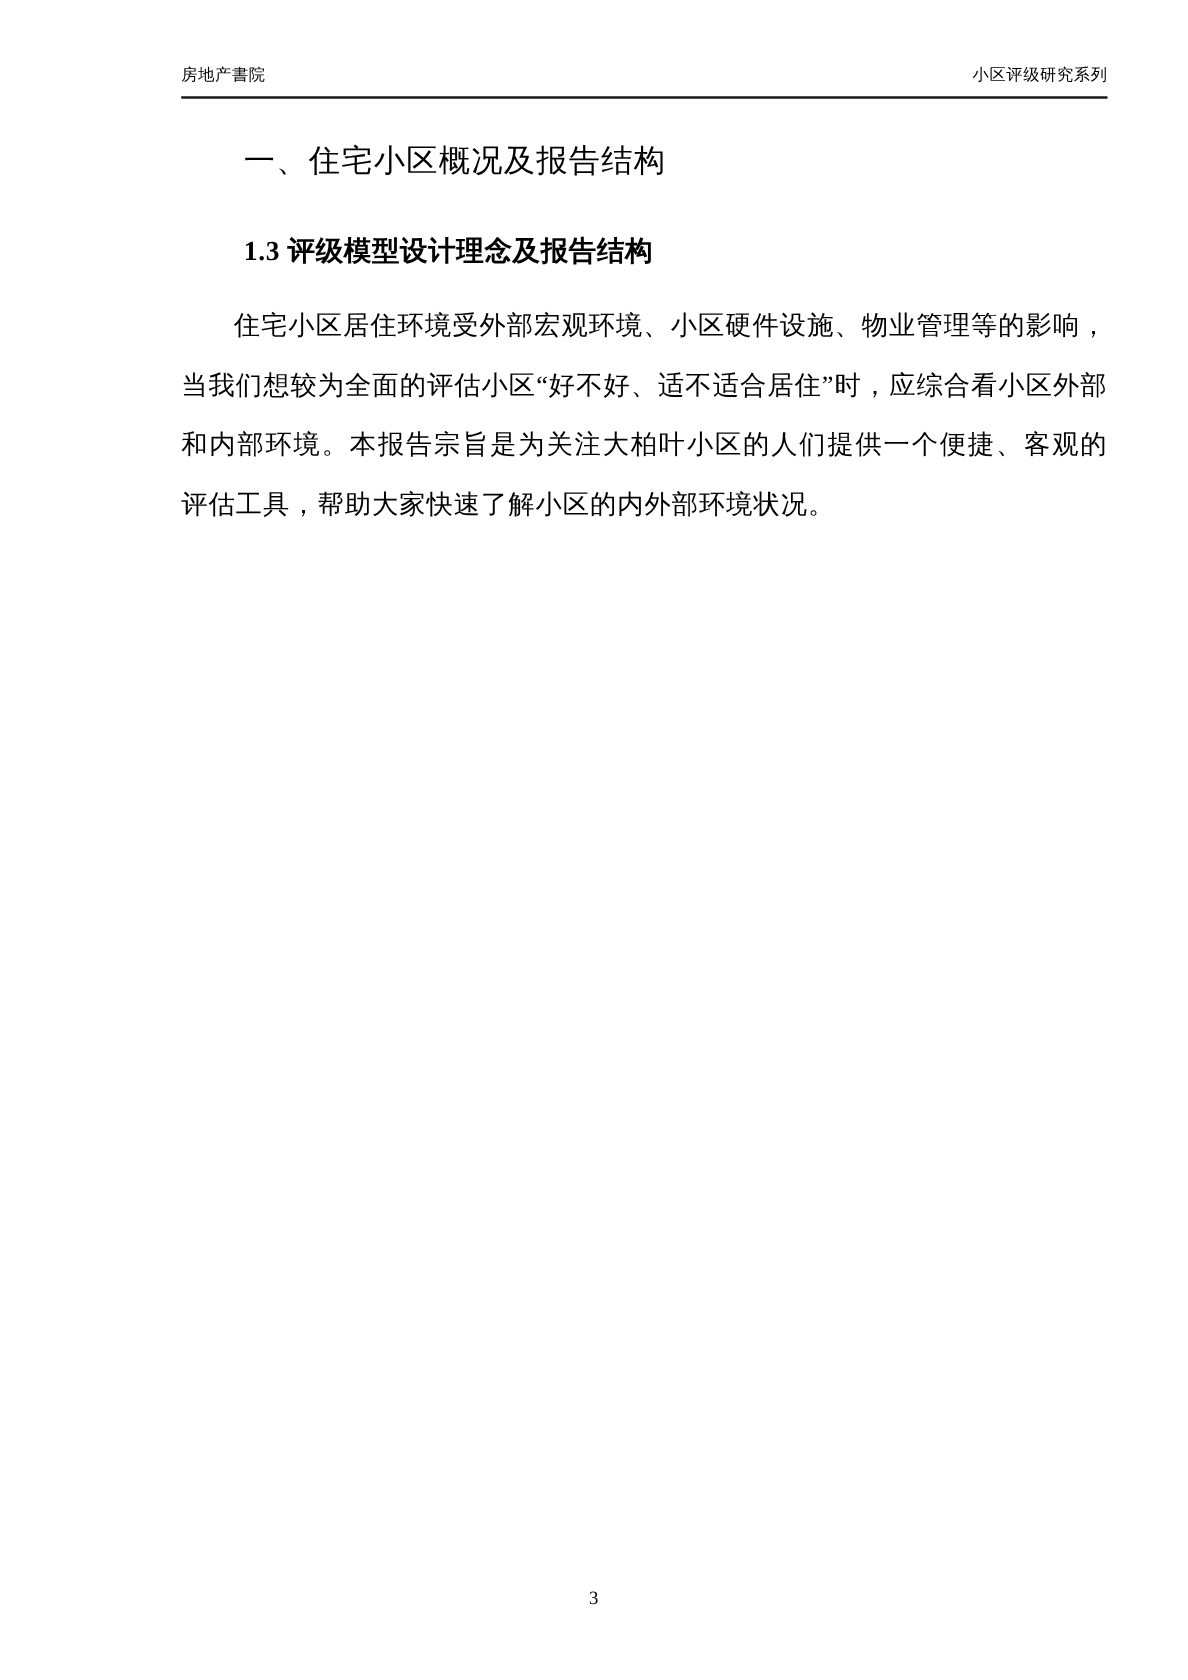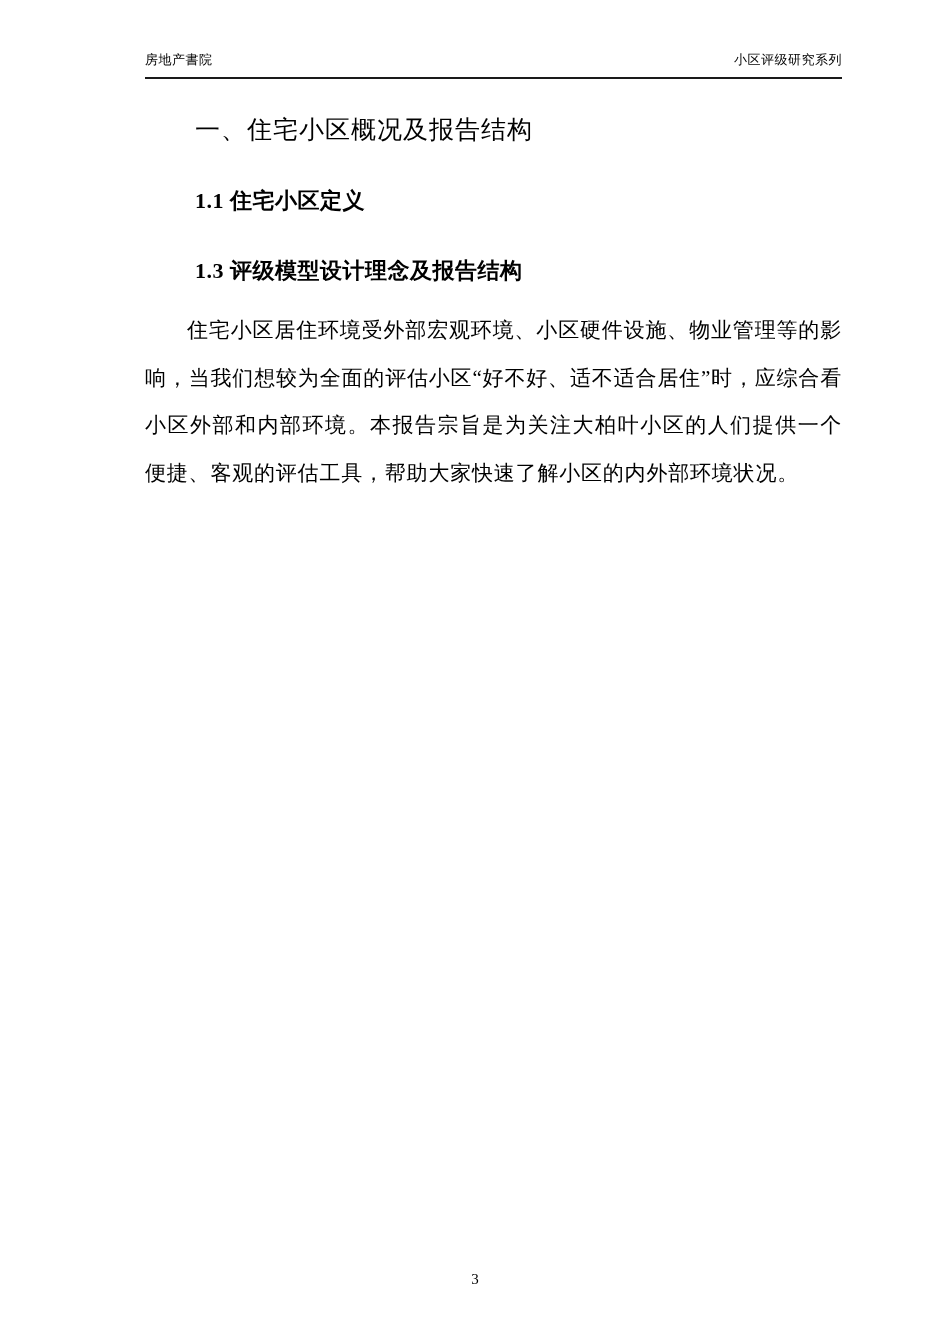--- a/index.html
+++ b/index.html
@@ -8,21 +8,21 @@
     width: 950px;
     height: 1344px;
     position: relative;
     font-family: "Liberation Serif", "DejaVu Serif", serif;
     color: #000000;
     overflow: hidden;
   }
   .page {
     width: 950px;
     height: 1344px;
-    padding: 52px 108px 0 145px;
+    padding: 52px 64px 0 145px;
     position: relative;
     background: #ffffff;
   }
   .doc-header {
     display: flex;
     justify-content: space-between;
     align-items: flex-end;
     font-size: 13px;
     letter-spacing: 0.5px;
     padding-bottom: 9px;
@@ -70,21 +70,20 @@
 
 <div class="page">
 
   <header class="doc-header">
     <span>房地产書院</span>
     <span>小区评级研究系列</span>
   </header>
 
   <h1 class="chapter-title">一、住宅小区概况及报告结构</h1>
 
-  <h2 class="section-heading">1.1 住宅小区定义</h2>
 
 
   <h2 class="section-heading">1.3 评级模型设计理念及报告结构</h2>
   <p class="para">住宅小区居住环境受外部宏观环境、小区硬件设施、物业管理等的影响，当我们想较为全面的评估小区“好不好、适不适合居住”时，应综合看小区外部和内部环境。本报告宗旨是为关注大柏叶小区的人们提供一个便捷、客观的评估工具，帮助大家快速了解小区的内外部环境状况。</p>
 
   <div class="page-footer">3</div>
 
 </div>
 
 </body></html>

